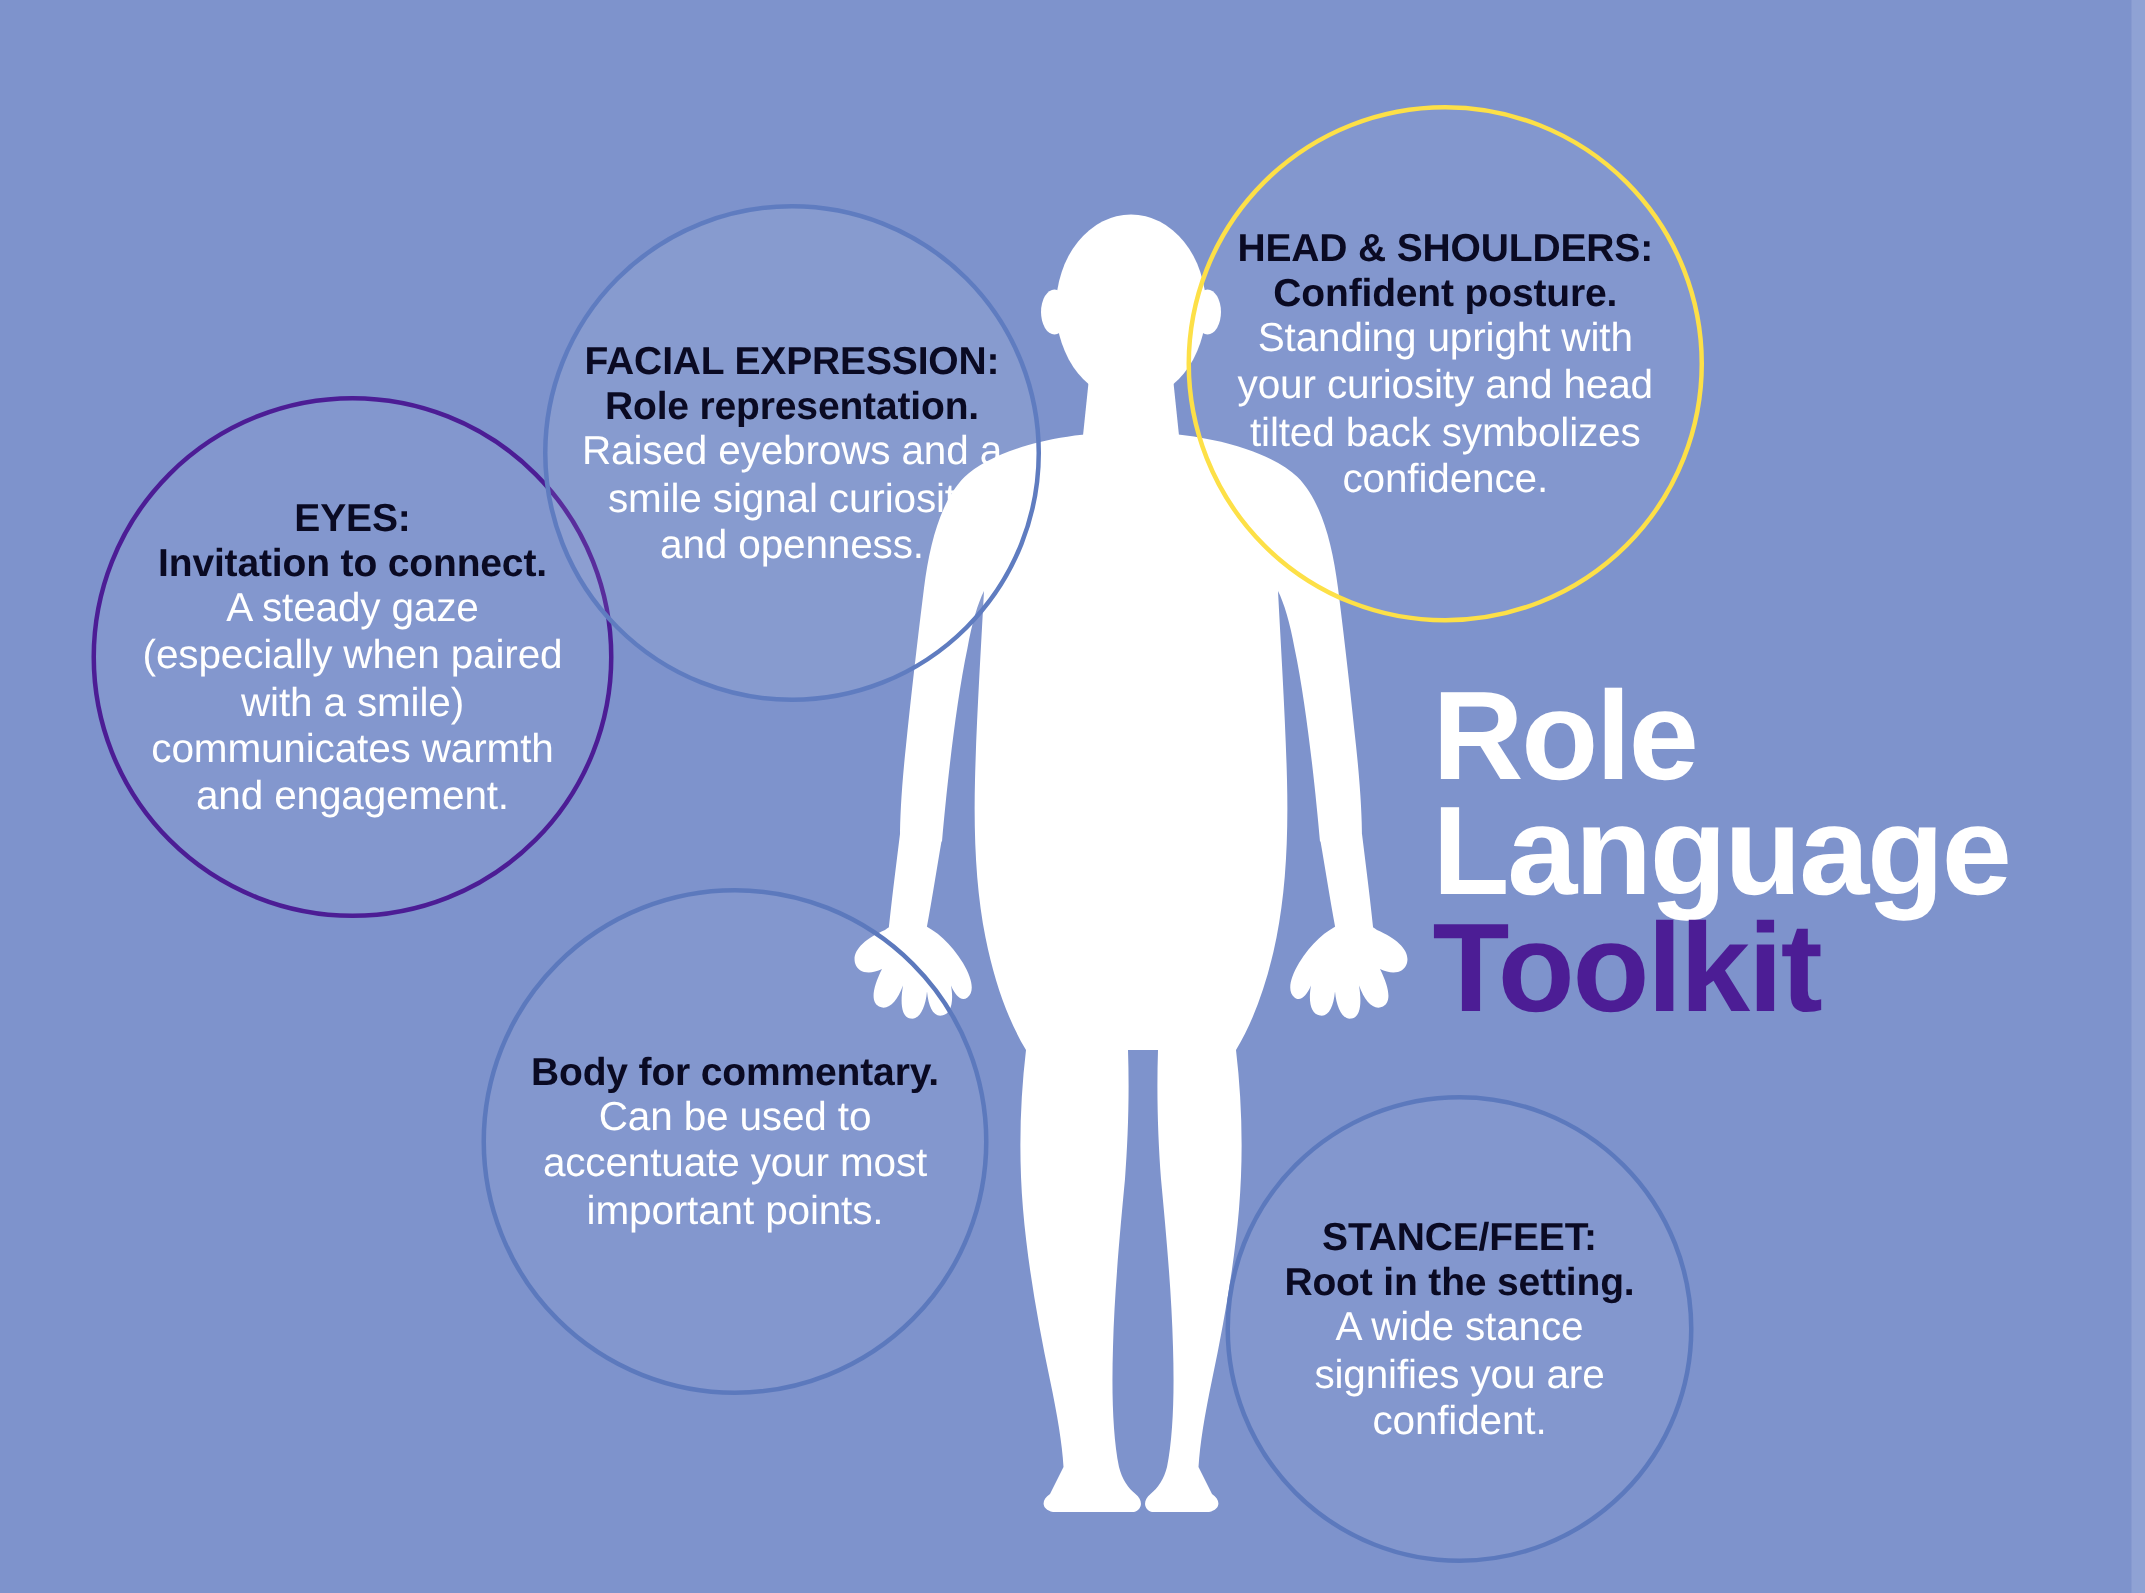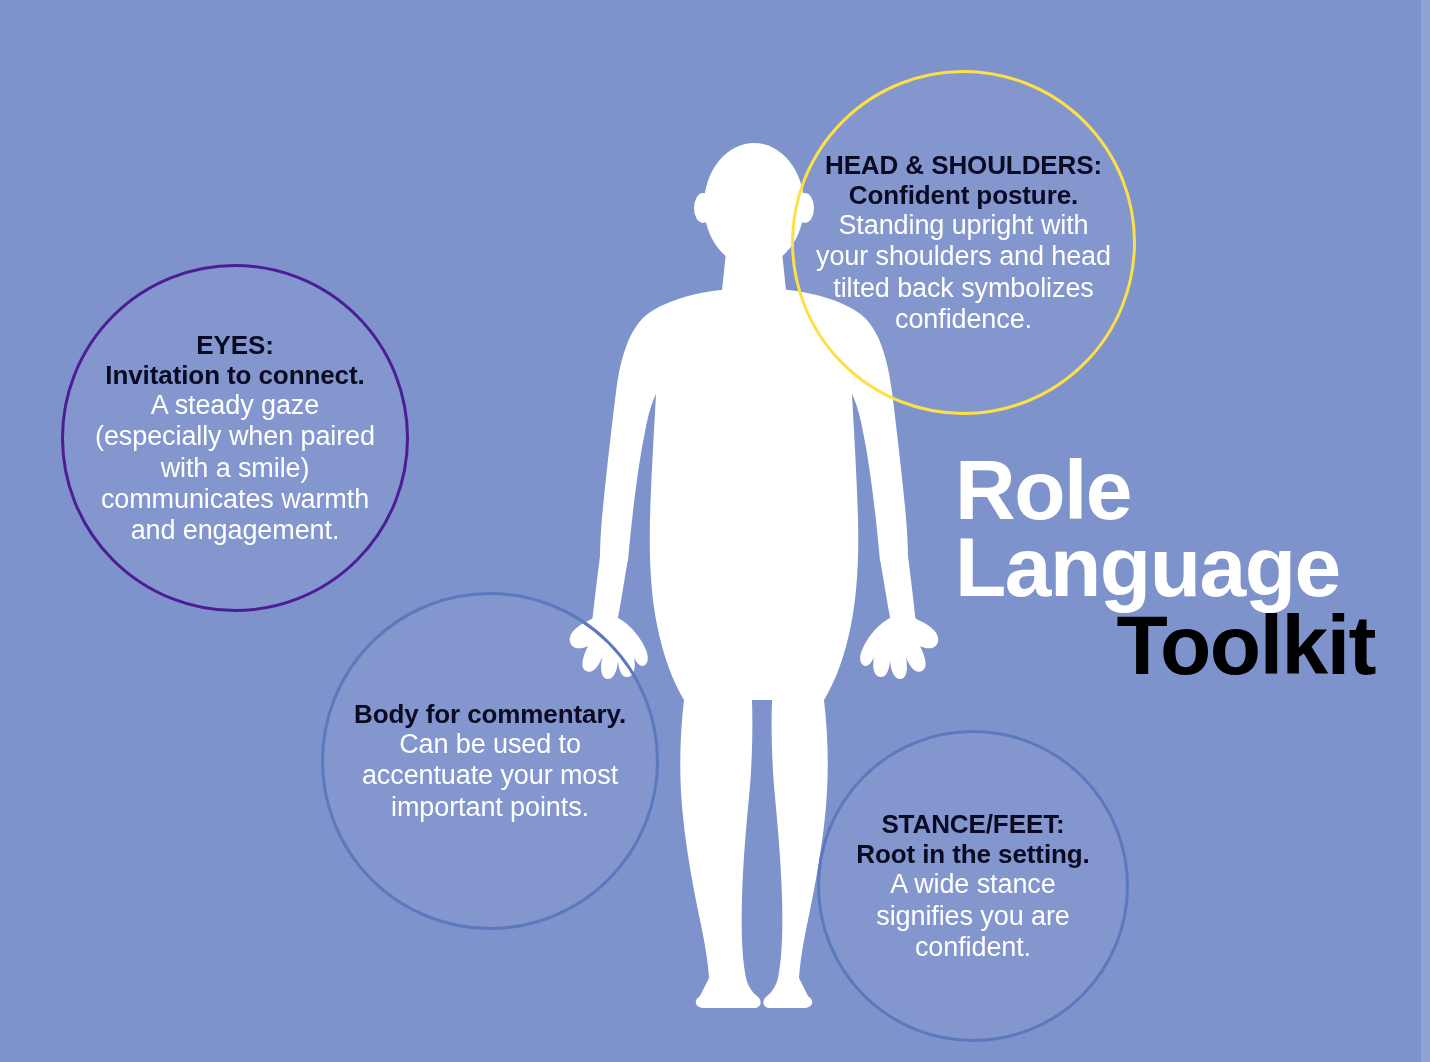--- a/index.html
+++ b/index.html
@@ -110,21 +110,21 @@
     z-index: 8;
     line-height: 0.92;
     letter-spacing: -1.5px;
   }
   .title-line {
     display: block;
     font-weight: bold;
     font-size: 84px;
   }
   .title-light { color: #ffffff; }
-  .title-dark  { color: #000000; text-align: right; }
+  .title-dark  { color: #4c1d95; }
 </style>
 </head>
 <body>
 
 <div id="poster">
 
   <svg id="silhouette-layer" viewBox="0 0 1430 1062" xmlns="http://www.w3.org/2000/svg" aria-hidden="true">
     <g fill="#ffffff">
 
       <ellipse cx="754" cy="205" rx="50" ry="62"></ellipse>
@@ -224,26 +224,33 @@
   </svg>
 
   <div class="bubble" id="bubble-eyes">
     <div class="bubble-text">
       <span class="bub-head">EYES:</span>
       <span class="bub-sub">Invitation to connect.</span>
       <span class="bub-body">A steady gaze (especially when paired with a smile) communicates warmth and engagement.</span>
     </div>
   </div>
 
+  <div class="bubble" id="bubble-facial">
+    <div class="bubble-text">
+      <span class="bub-head">FACIAL EXPRESSION:</span>
+      <span class="bub-sub">Role representation.</span>
+      <span class="bub-body">Raised eyebrows and a smile signal curiosity and openness.</span>
+    </div>
+  </div>
 
   <div class="bubble" id="bubble-head">
     <div class="bubble-text">
       <span class="bub-head">HEAD &amp; SHOULDERS:</span>
       <span class="bub-sub">Confident posture.</span>
-      <span class="bub-body">Standing upright with your shoulders and head tilted back symbolizes confidence.</span>
+      <span class="bub-body">Standing upright with your curiosity and head tilted back symbolizes confidence.</span>
     </div>
   </div>
 
   <div class="bubble" id="bubble-vocal">
     <div class="bubble-text">
       <span class="bub-sub">Body for commentary.</span>
       <span class="bub-body">Can be used to accentuate your most important points.</span>
     </div>
   </div>
 

